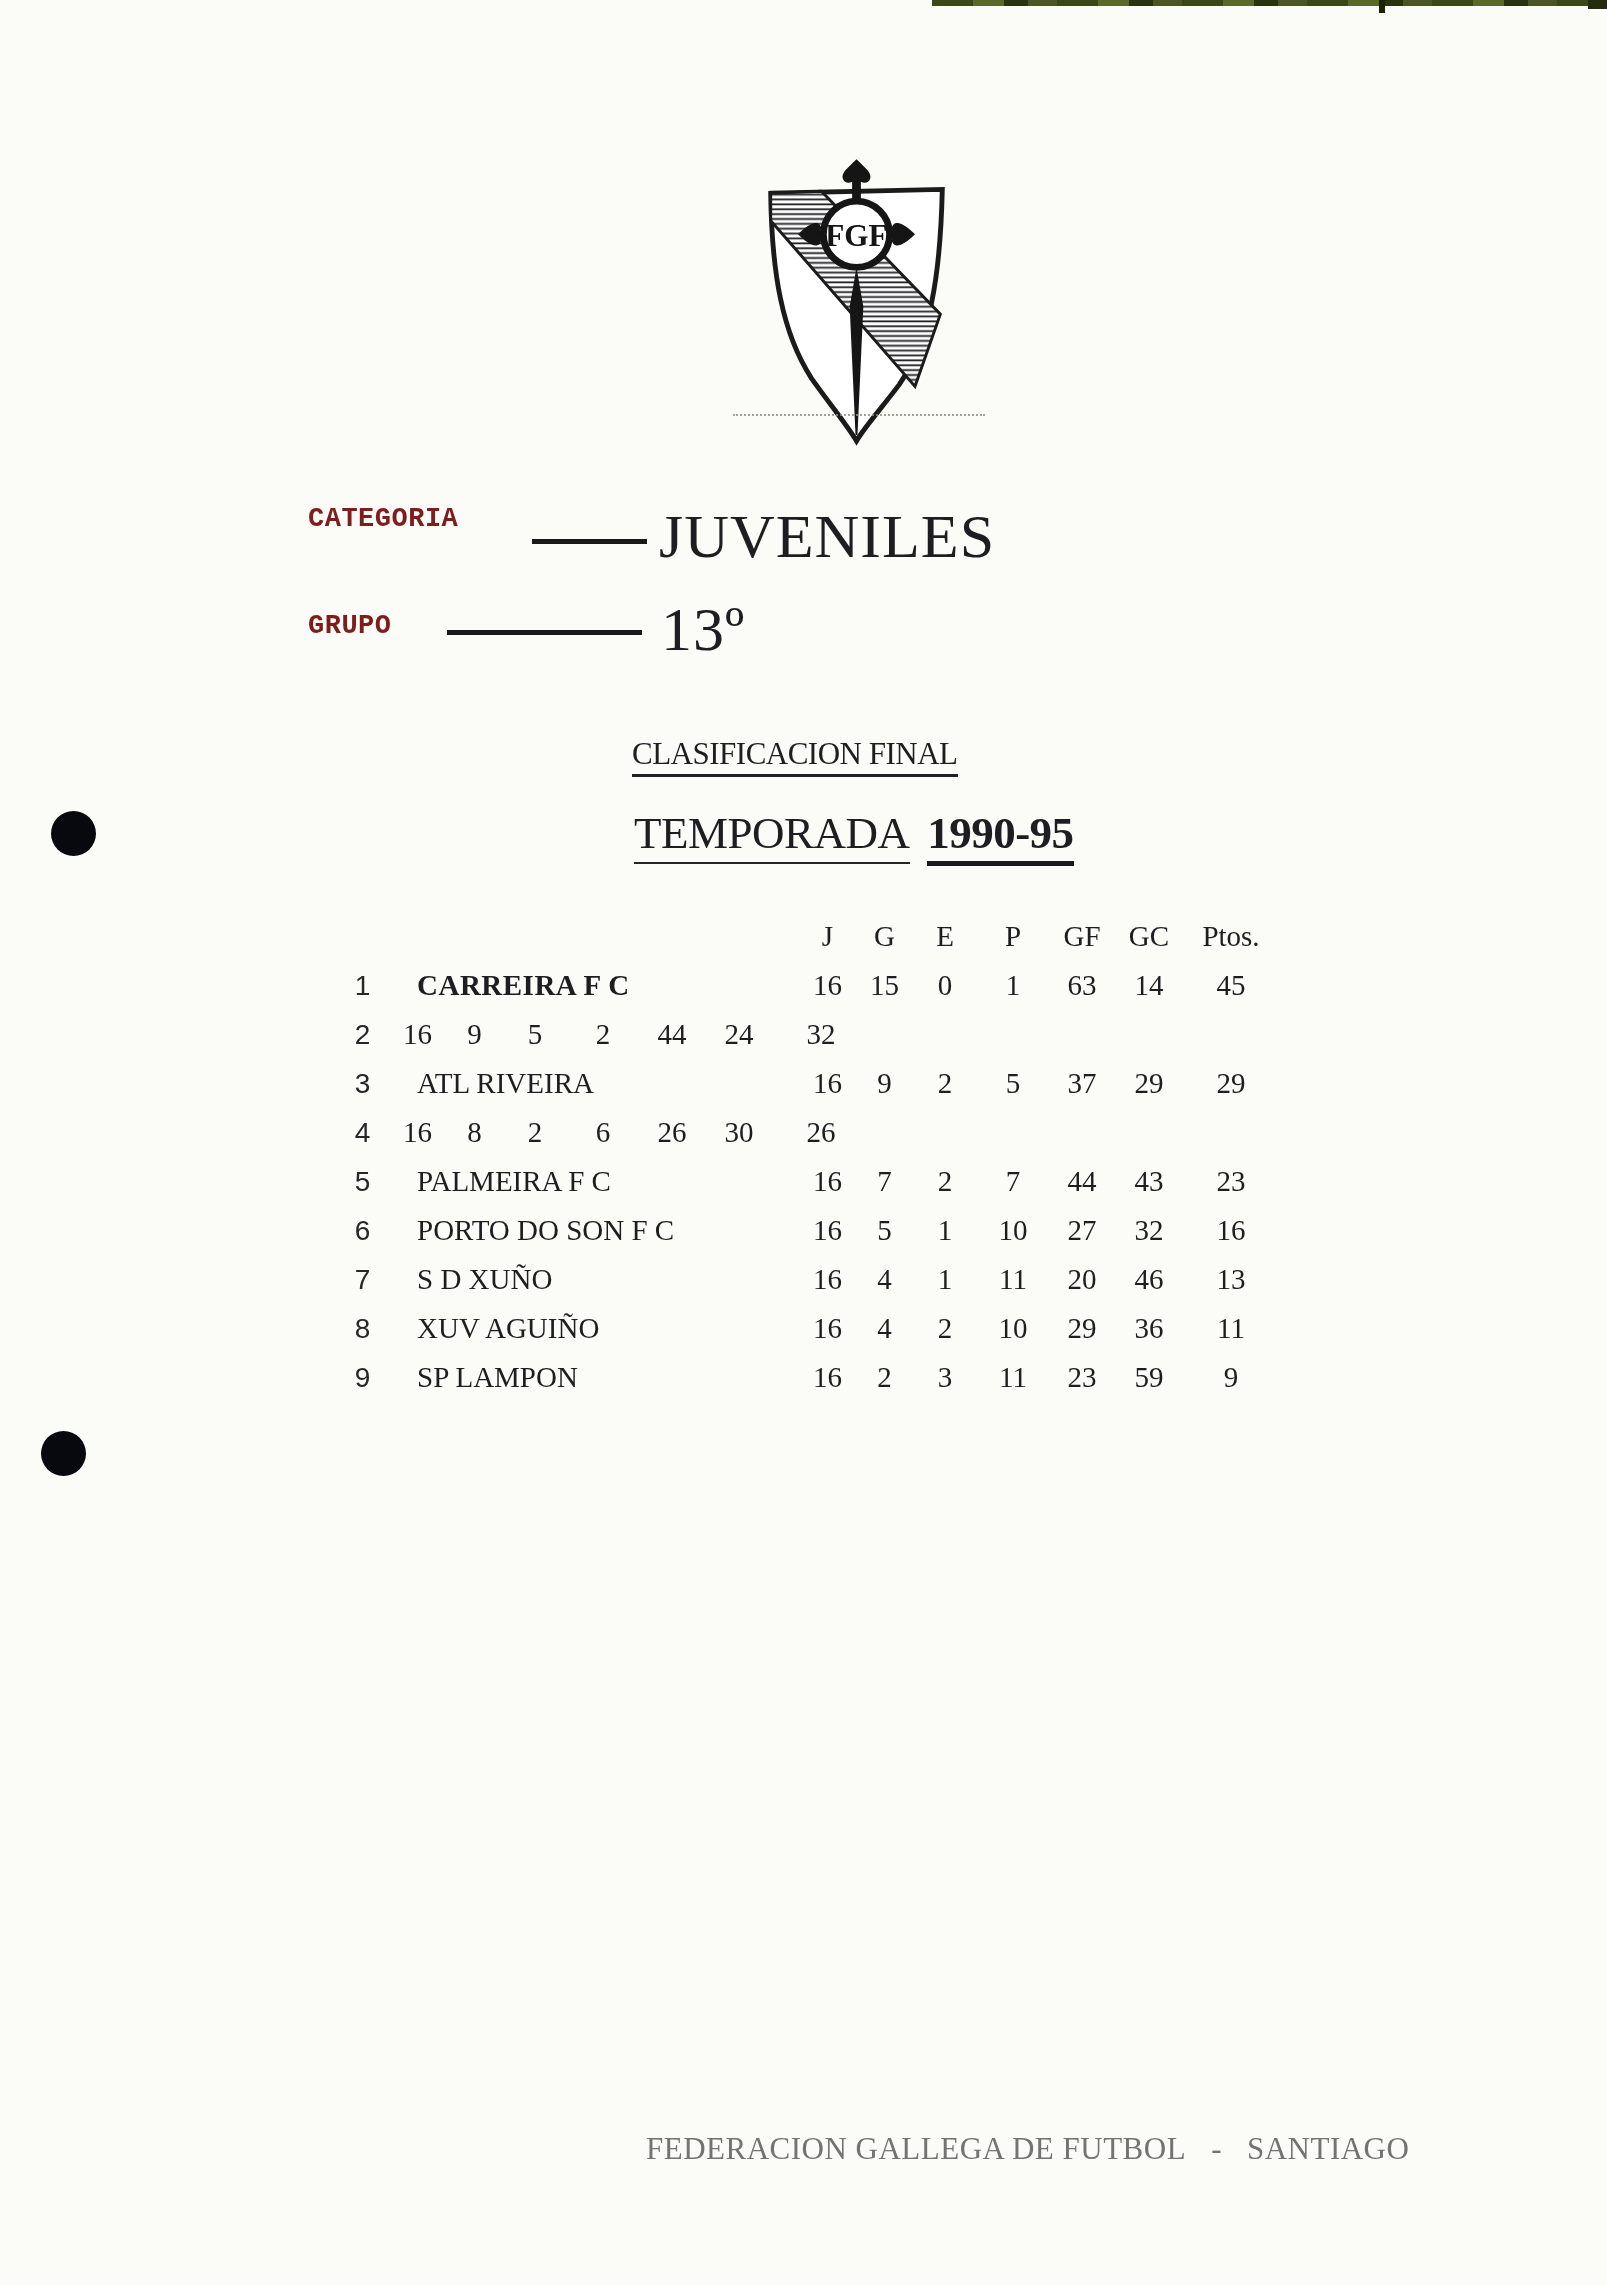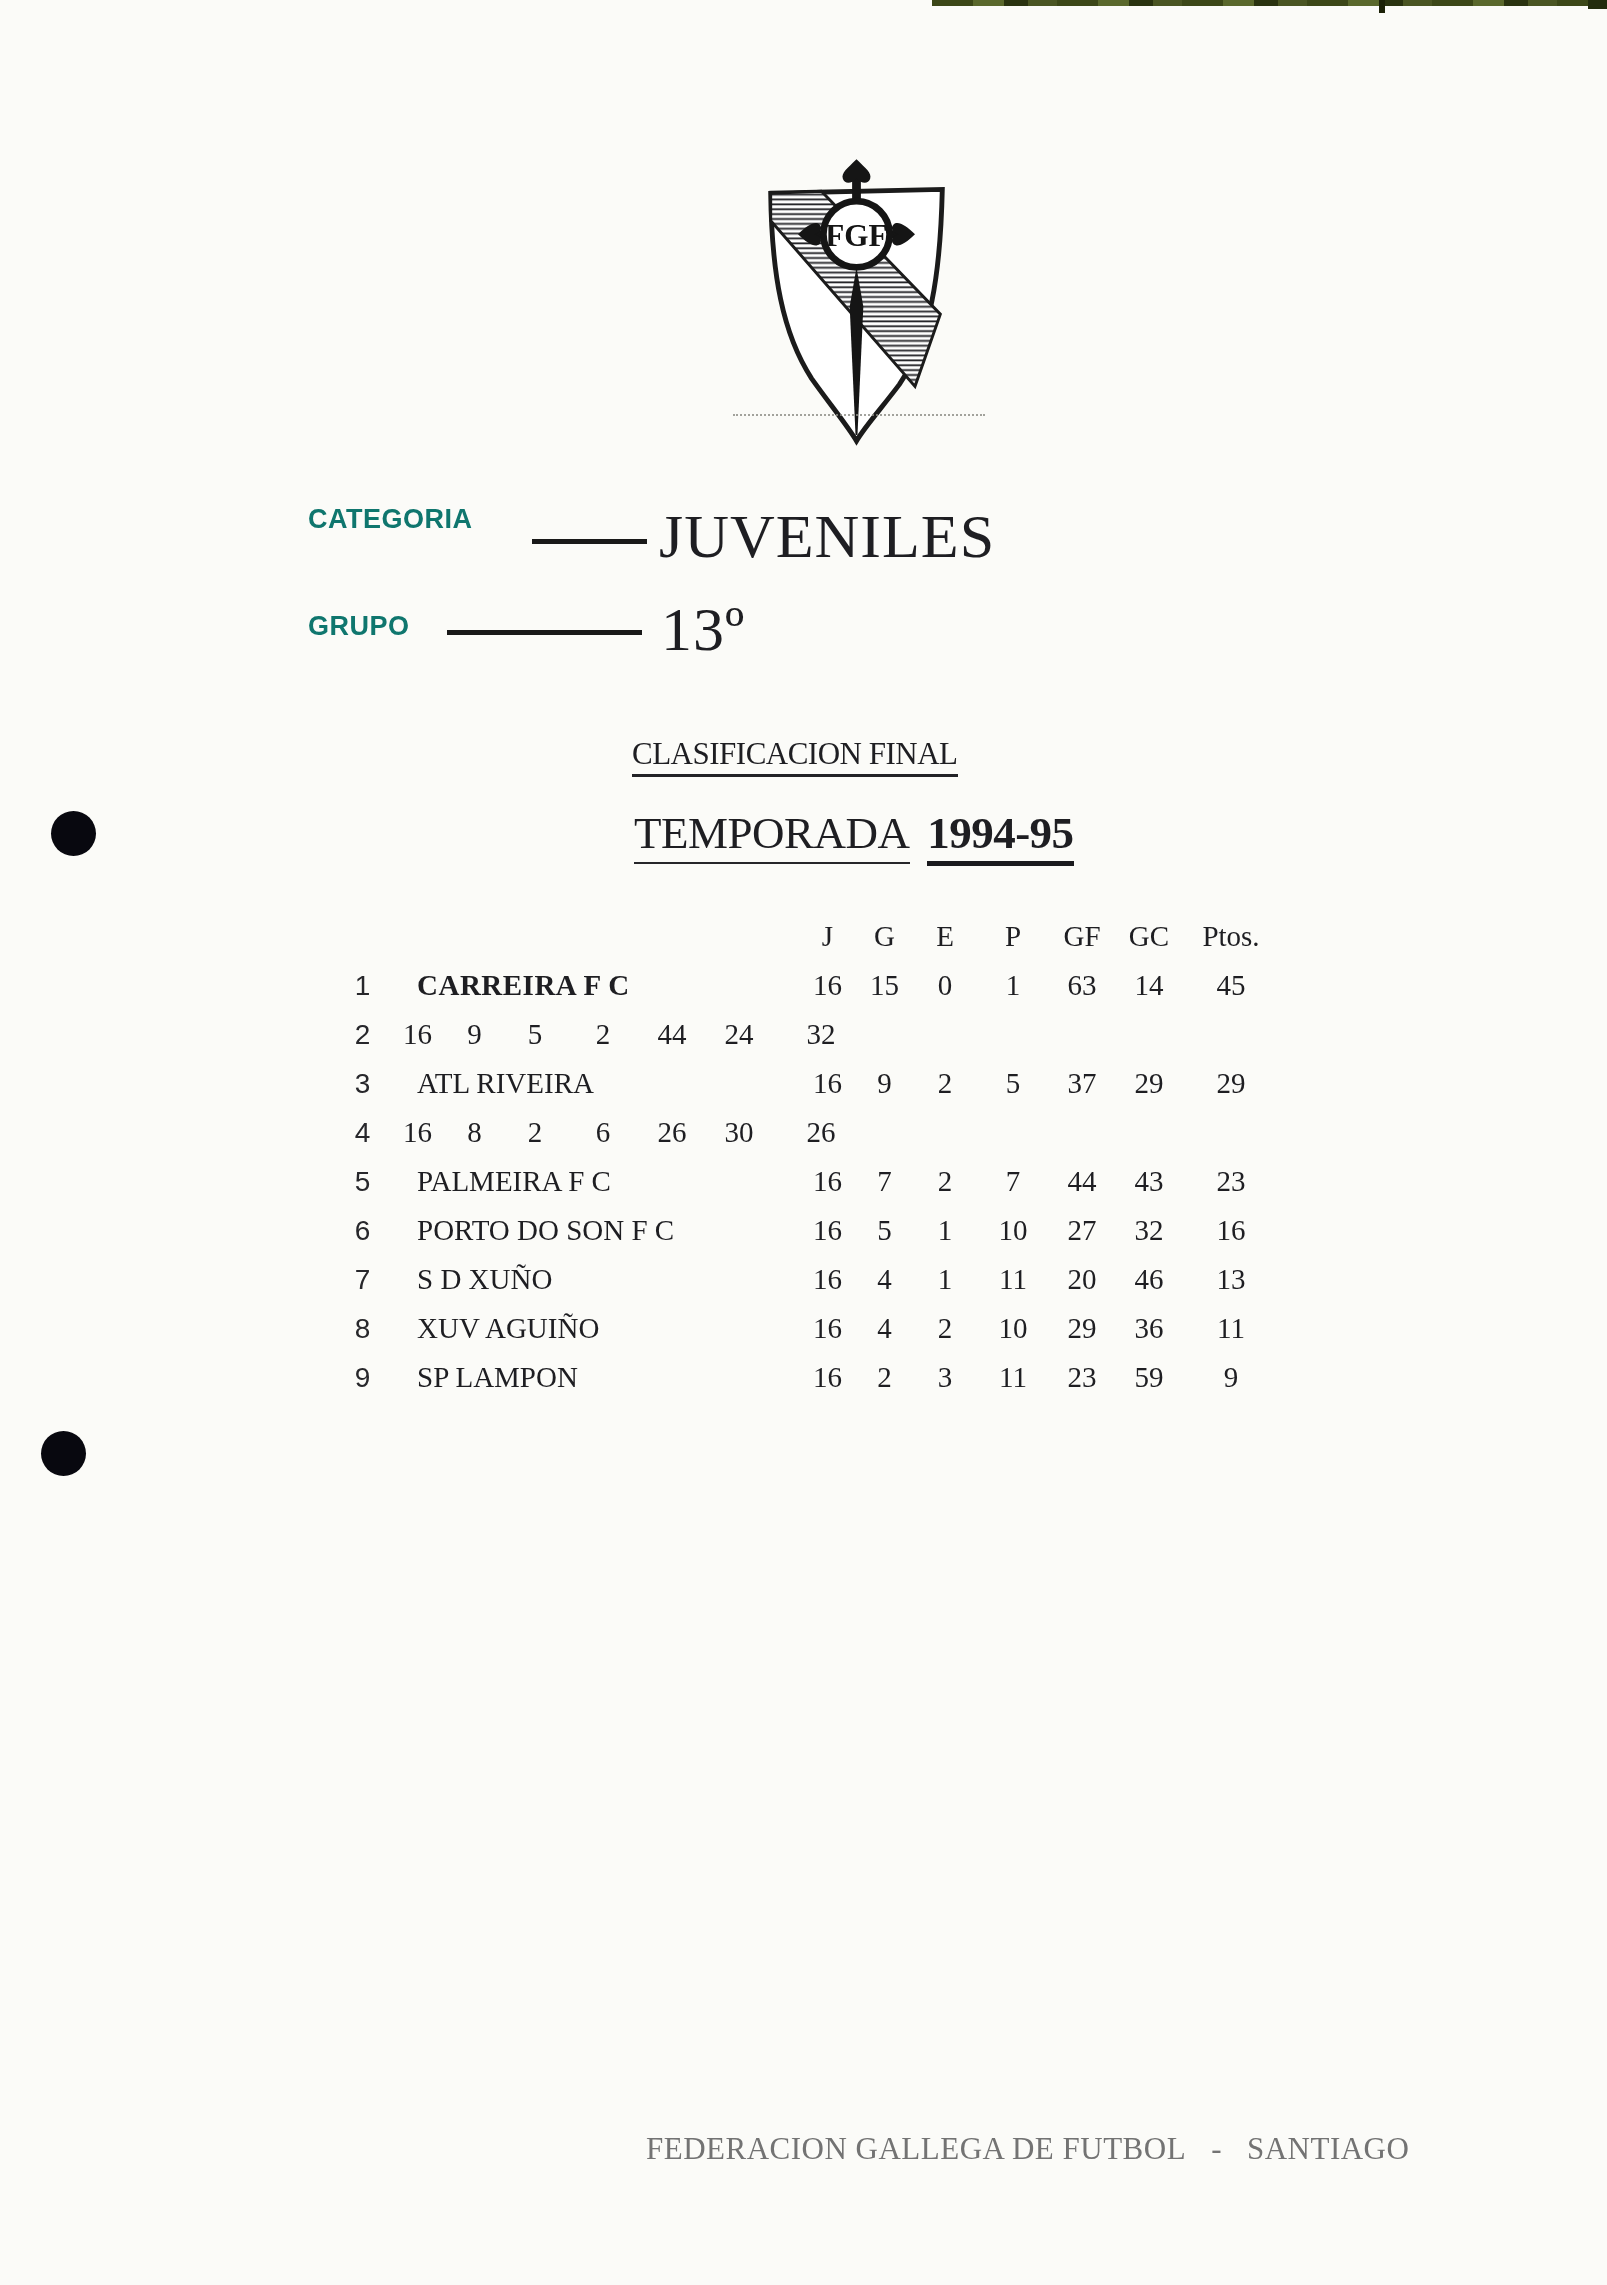--- a/index.html
+++ b/index.html
@@ -33,23 +33,23 @@
 
   
   .crest{left:759px;top:158px;width:195px;height:289px;}
   .shield-dotline{
     left:733px;top:414px;width:252px;height:0;
     border-top:2px dotted #8d8d86;opacity:.8;
   }
 
   
   .form-label{
-    font-family:Liberation Sans, sans-serif;
+    font-family:Liberation Mono, monospace;
     font-weight:bold;font-size:27px;line-height:1;
-    letter-spacing:0.5px;color:#0f766e;
+    letter-spacing:0.5px;color:#7f1d1d;
   }
   .categoria-label{left:308px;top:506px;}
   .grupo-label{left:308px;top:613px;}
   .fill-line{height:4.9px;background:#191919;}
   .categoria-line{left:532px;top:539px;width:115px;}
   .grupo-line{left:447px;top:630px;width:195px;}
   .form-value{
     font-weight:normal;font-size:62px;line-height:1;letter-spacing:1px;
   }
   .categoria-value{left:659px;top:505px;}
@@ -135,21 +135,21 @@
 <div class="abs form-label categoria-label">CATEGORIA</div>
 <div class="abs fill-line categoria-line"></div>
 <div class="abs form-value categoria-value">JUVENILES</div>
 
 <div class="abs form-label grupo-label">GRUPO</div>
 <div class="abs fill-line grupo-line"></div>
 <div class="abs form-value grupo-value">13º</div>
 
 <div class="abs title1">CLASIFICACION FINAL</div>
 <div class="abs title2">
-  <span class="season-label">TEMPORADA</span><span class="season-value">1994-95</span>
+  <span class="season-label">TEMPORADA</span><span class="season-value">1990-95</span>
 </div>
 
 <div class="abs standings">
   <div class="trow thead">
     <span class="cell w-rank"></span>
     <span class="cell w-team"></span>
     <span class="cell w-j hcell">J</span>
     <span class="cell w-g hcell">G</span>
     <span class="cell w-e hcell">E</span>
     <span class="cell w-p hcell">P</span>

